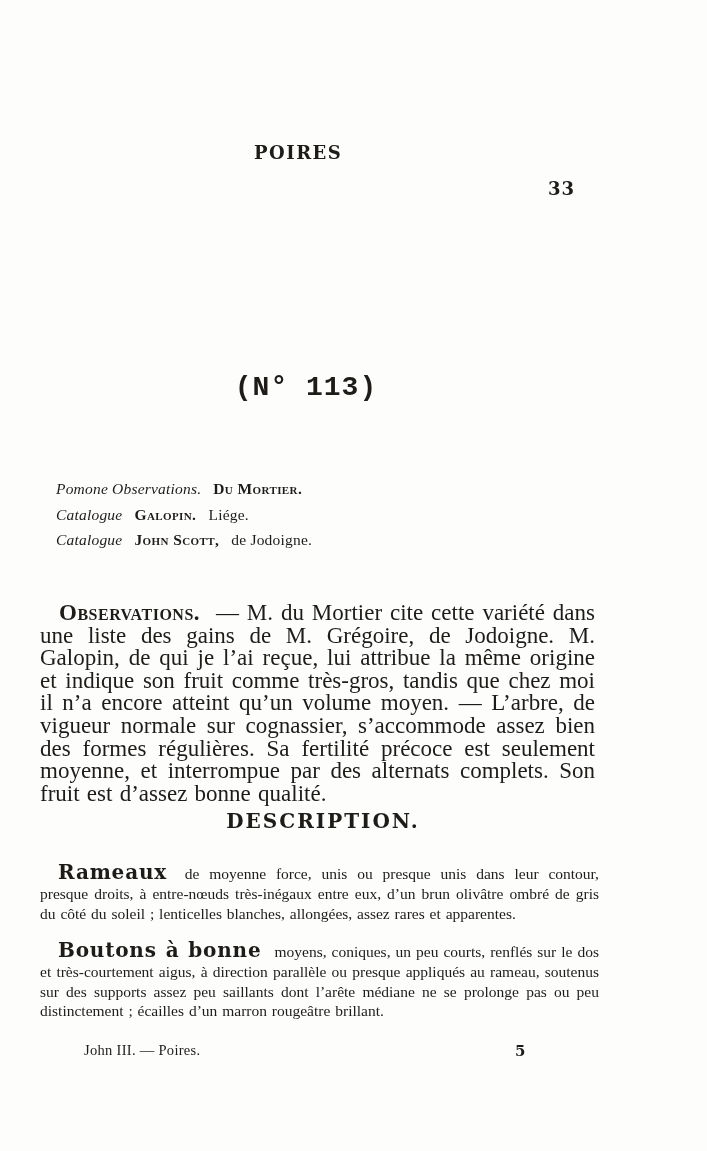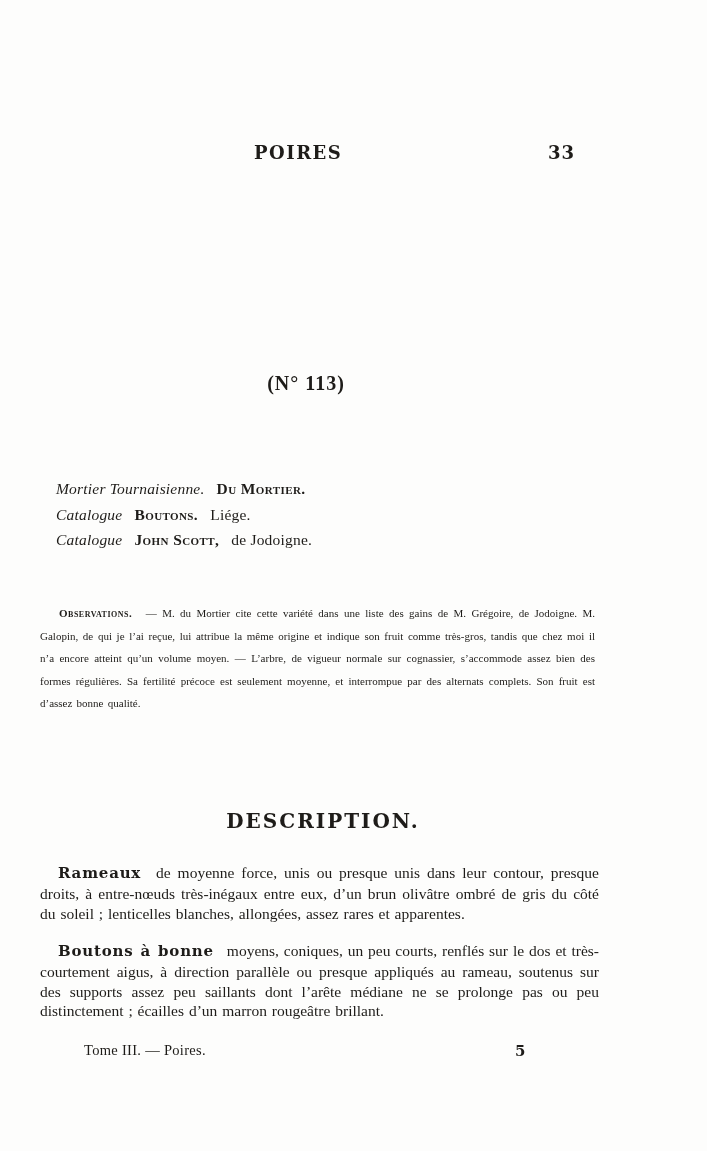--- a/index.html
+++ b/index.html
@@ -18,54 +18,54 @@
   
   .running-head { position: absolute; top: 126px; left: 0; width: 100%; height: 26px; }
   .head-title {
     position: absolute; left: 242px;
     font-family: "DejaVu Serif", serif;
     font-size: 18px; font-weight: bold; letter-spacing: 1.5px;
   }
   .head-pagenum {
     position: absolute; left: 536px;
     font-family: "DejaVu Serif", serif;
-    font-size: 18px; font-weight: bold; letter-spacing: 1px;
+    font-size: 18px; font-weight: bold; letter-spacing: 1px; margin-top: 36px;
   }
 
   
   .title {
     position: absolute; top: 252px; left: 28px; width: 574px;
     text-align: center;
     font-family: "DejaVu Serif", serif;
     font-size: 42px; font-weight: bold; letter-spacing: 1px;
     white-space: nowrap;
   }
 
   
   .variety-no {
     position: absolute; top: 360px; left: 28px; width: 540px;
     text-align: center;
-    font-family: Liberation Serif, serif;
-    font-size: 20px; font-weight: bold; letter-spacing: 1px;
+    font-family: Liberation Mono, monospace;
+    font-size: 28px; font-weight: bold; letter-spacing: 1px;
   }
 
   
   .refs {
     position: absolute; top: 464px; left: 36px;
     list-style: none;
     font-size: 15.5px; line-height: 17.6px;
     letter-spacing: 0.2px;
   }
   .refs i { font-style: italic; }
   .sc { font-variant: small-caps; font-weight: 600; letter-spacing: 0.4px; }
 
   
   .obs {
     position: absolute; top: 590px; left: 28px; width: 563px;
-    font-size: 11px; line-height: 22.6px;
+    font-size: 23px; line-height: 22.6px;
     text-align: justify; text-indent: 15px;
     word-spacing: 1.5px;
   }
   .obs .lead { font-variant: small-caps; font-weight: 600; letter-spacing: 0.5px; }
 
   
   .desc-head {
     position: absolute; top: 797px; left: 28px; width: 574px;
     text-align: center;
     font-family: "DejaVu Serif", serif;
@@ -77,21 +77,21 @@
     position: absolute; left: 28px; width: 567px;
     font-size: 15.5px; line-height: 19.8px;
     text-align: justify; text-indent: 14px;
     word-spacing: 1px;
   }
   .para-rameaux { top: 851px; }
   .para-boutons { top: 929px; }
   .lead-word {
     font-family: "DejaVu Serif", serif;
     font-weight: bold; letter-spacing: 0.8px;
-    font-size: 15px;
+    font-size: 20px;
   }
 
   
   .page-footer { position: absolute; top: 1026px; left: 0; width: 100%; height: 24px; }
   .footer-left {
     position: absolute; left: 72px;
     font-size: 14.5px; letter-spacing: 0.3px;
   }
   .footer-sig {
     position: absolute; left: 503px;
@@ -106,31 +106,31 @@
 
   <header class="running-head">
     <span class="head-title">POIRES</span>
     <span class="head-pagenum">33</span>
   </header>
 
 
   <div class="variety-no">(N° 113)</div>
 
   <ul class="refs">
-    <li><i>Mortier Tournaisienne.</i> <span class="sc">Du Mortier.</span> <span></span></li>
-    <li><i>Catalogue</i> <span class="sc">Boutons.</span> <span>Liége.</span></li>
+    <li><i>Pomone Observations.</i> <span class="sc">Du Mortier.</span> <span></span></li>
+    <li><i>Catalogue</i> <span class="sc">Galopin.</span> <span>Liége.</span></li>
     <li><i>Catalogue</i> <span class="sc">John Scott,</span> <span>de Jodoigne.</span></li>
   </ul>
 
   <p class="obs"><span class="lead">Observations.</span> <span>— M. du Mortier cite cette variété dans une liste des gains de M. Grégoire, de Jodoigne. M. Galopin, de qui je l’ai reçue, lui attribue la même origine et indique son fruit comme très-gros, tandis que chez moi il n’a encore atteint qu’un volume moyen. — L’arbre, de vigueur normale sur cognassier, s’accommode assez bien des formes régulières. Sa fertilité précoce est seulement moyenne, et interrompue par des alternats complets. Son fruit est d’assez bonne qualité.</span></p>
 
   <h2 class="desc-head">DESCRIPTION.</h2>
 
   <p class="body-para para-rameaux"><b class="lead-word">Rameaux</b> <span>de moyenne force, unis ou presque unis dans leur contour, presque droits, à entre-nœuds très-inégaux entre eux, d’un brun olivâtre ombré de gris du côté du soleil ; lenticelles blanches, allongées, assez rares et apparentes.</span></p>
 
   <p class="body-para para-boutons"><b class="lead-word">Boutons à bonne</b> <span>moyens, coniques, un peu courts, renflés sur le dos et très-courtement aigus, à direction parallèle ou presque appliqués au rameau, soutenus sur des supports assez peu saillants dont l’arête médiane ne se prolonge pas ou peu distinctement ; écailles d’un marron rougeâtre brillant.</span></p>
 
   <footer class="page-footer">
-    <span class="footer-left">Tome III. — Poires.</span>
+    <span class="footer-left">John III. — Poires.</span>
     <span class="footer-sig">5</span>
   </footer>
 
 </div>
 
 </body></html>

